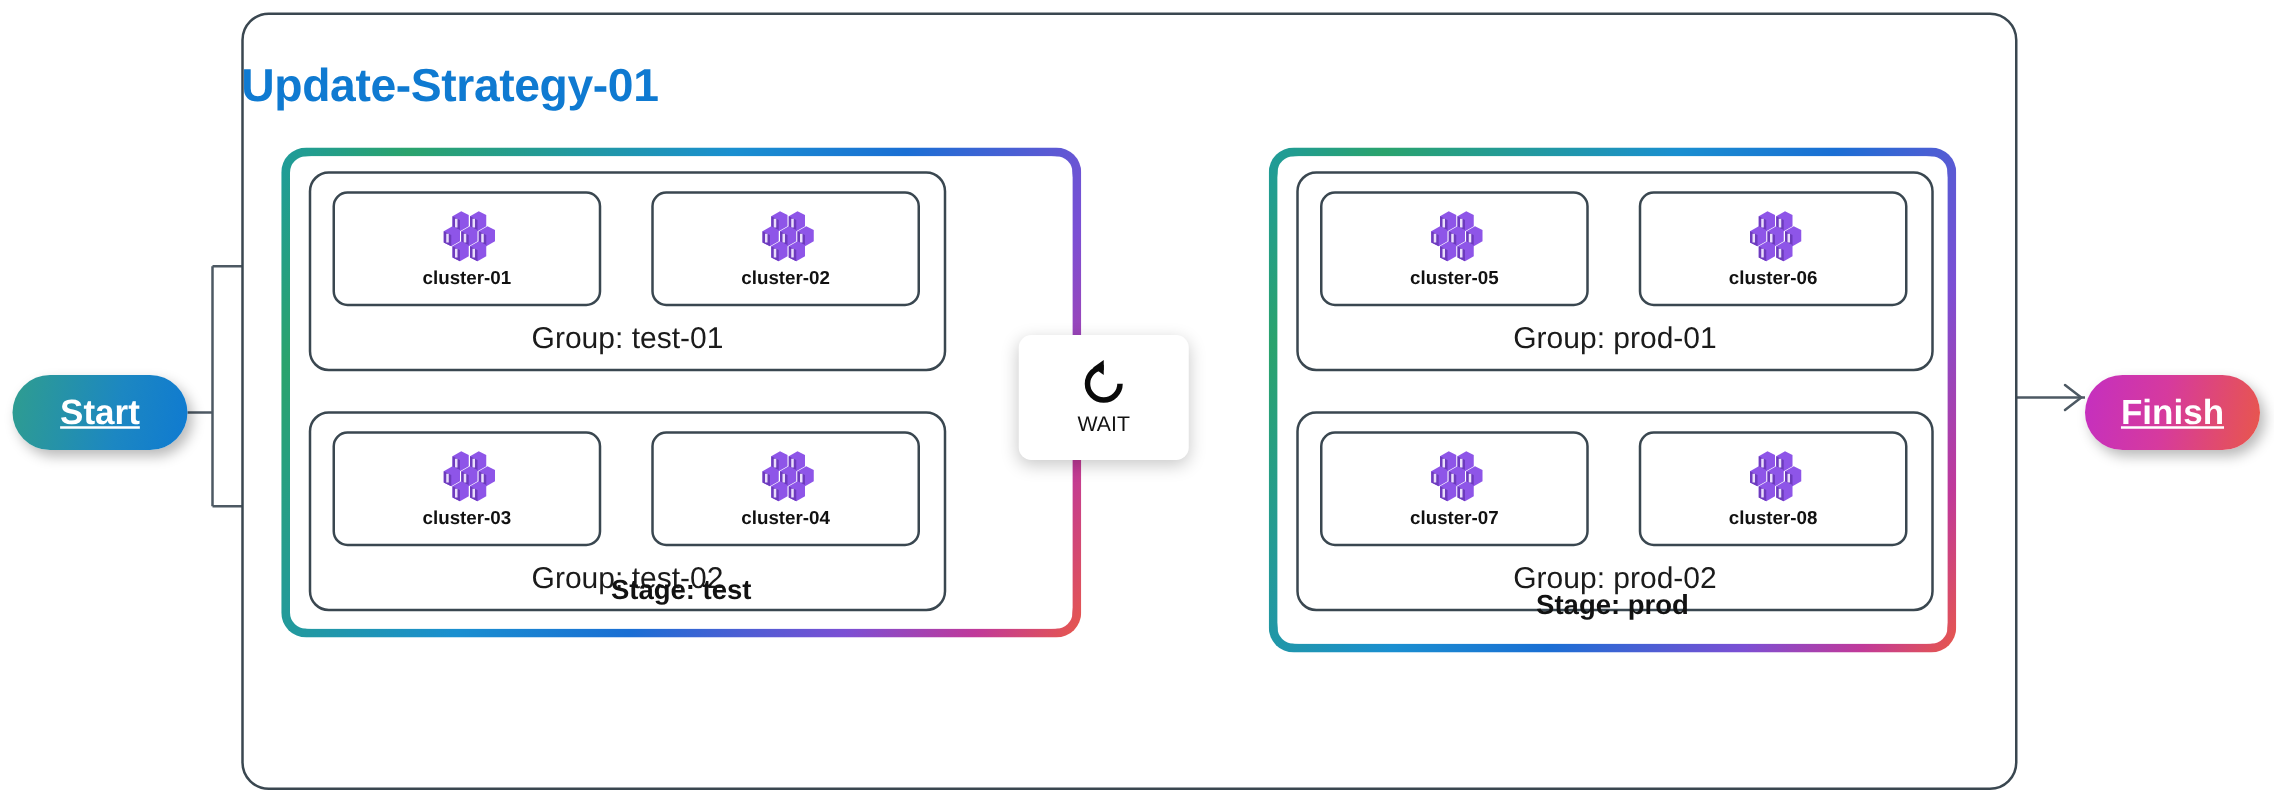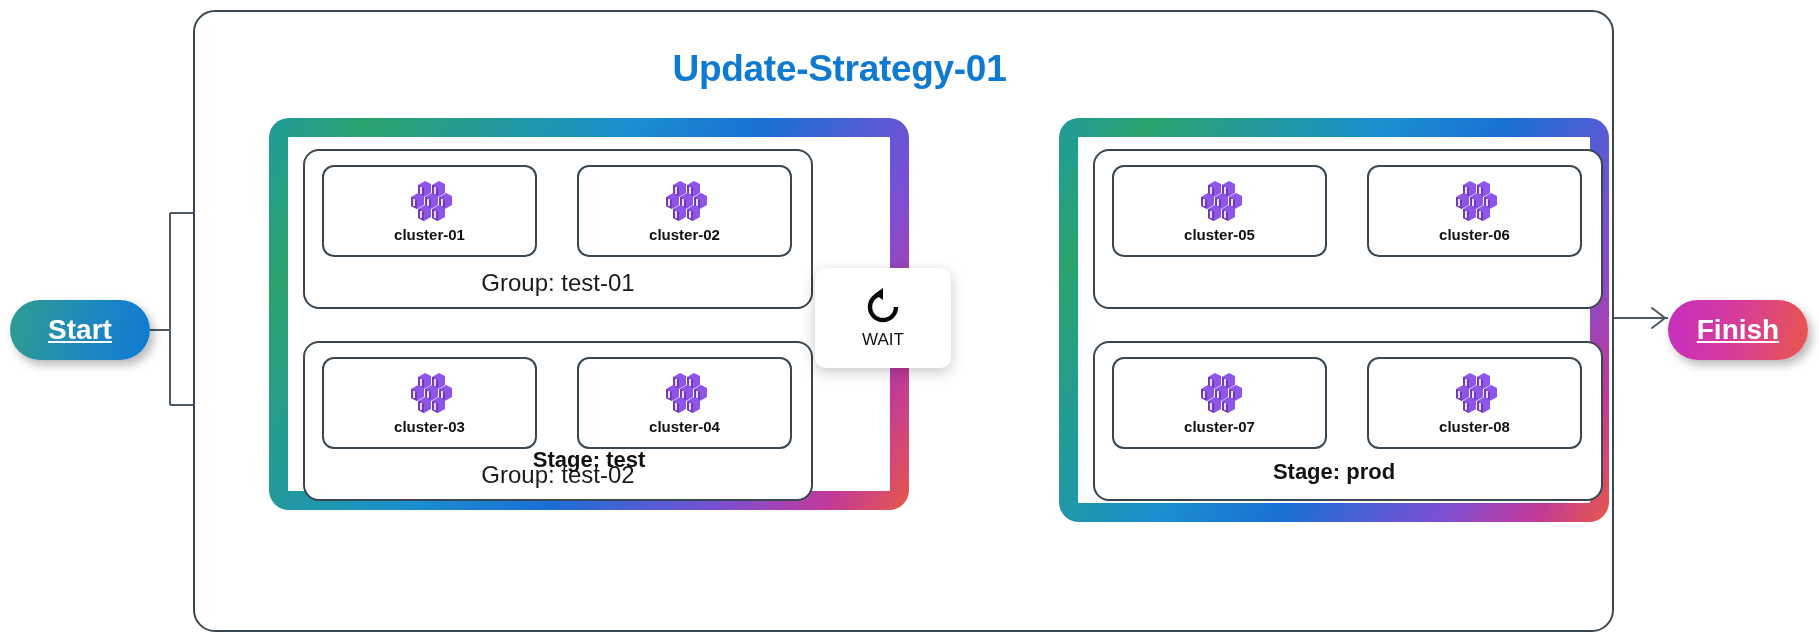--- a/index.html
+++ b/index.html
@@ -9,42 +9,41 @@
     color:#1b1b1b;
   }
   .canvas{position:absolute;left:0;top:0;width:1819px;height:642px;}
 
   
   .strategy-frame{
     position:absolute;left:193px;top:10px;width:1421px;height:622px;
     border:2px solid #3a4750;border-radius:22px;background:#fff;box-sizing:border-box;
   }
   .strategy-title{
-    position:absolute;left:193px;top:48px;width:1293px;text-align:center;
+    position:absolute;left:193px;top:48px;width:1293px;
     font-size:37px;font-weight:bold;color:#0f7ad1;letter-spacing:-0.3px;
   }
 
   
   .stage{
     position:absolute;border-radius:20px;box-sizing:border-box;
     background:#ffffff;
     padding:3px;
   }
   .stage-inner{
     width:100%;height:100%;background:#fff;border-radius:17px;position:relative;
   }
   .stage-grad{
     background-image:
       linear-gradient(#fff,#fff),
       linear-gradient(120deg,#1f9b9b 0%, #2aa36d 12%, #1a8fd0 42%, #1a6fd4 58%, #7b4fd4 78%, #c0399a 90%, #e8584a 100%);
     background-origin:border-box;
     background-clip:content-box,border-box;
     border:3px solid transparent;
-    padding:16px;
-    margin-left:44px;
+    padding:4px;
   }
   .stage-label{
     position:absolute;left:0;right:0;bottom:18px;text-align:center;
     font-size:22px;font-weight:bold;color:#121212;
   }
 
   #stage-test{left:225px;top:118px;width:640px;height:392px;}
   #stage-prod{left:1015px;top:118px;width:550px;height:404px;}
 
   
@@ -416,20 +415,21 @@
                 </g>
               <g transform="translate(25,25)">
                   <polygon points="0,4 7,0 13,3 13,12 6,16 0,13" fill="#8e55e8"></polygon>
                   <polygon points="0,4 6,7 6,16 0,13" fill="#6d3bbd"></polygon>
                   <rect x="2" y="6" width="2" height="7" fill="#e9ddfb"></rect>
                 </g>
             </g>
           </svg>
           <div class="cluster-label">cluster-06</div>
         </div>
+        <div class="group-label">Group: prod-01</div>
       </div>
 
       <div class="group" style="left:15px;top:204px;width:510px;height:160px;">
         <div class="cluster" style="left:17px;top:14px;">
           <svg class="cluster-icon" viewBox="0 0 46 42">
             <g>
               <g transform="translate(11,1)">
                   <polygon points="0,4 7,0 13,3 13,12 6,16 0,13" fill="#8e55e8"></polygon>
                   <polygon points="0,4 6,7 6,16 0,13" fill="#6d3bbd"></polygon>
                   <rect x="2" y="6" width="2" height="7" fill="#e9ddfb"></rect>
@@ -503,20 +503,21 @@
                 </g>
               <g transform="translate(25,25)">
                   <polygon points="0,4 7,0 13,3 13,12 6,16 0,13" fill="#8e55e8"></polygon>
                   <polygon points="0,4 6,7 6,16 0,13" fill="#6d3bbd"></polygon>
                   <rect x="2" y="6" width="2" height="7" fill="#e9ddfb"></rect>
                 </g>
             </g>
           </svg>
           <div class="cluster-label">cluster-08</div>
         </div>
+        <div class="group-label">Group: prod-02</div>
       </div>
 
       <div class="stage-label">Stage: prod</div>
     </div>
   </div>
 
   <div class="pill" id="start-node">Start</div>
   <div class="pill" id="finish-node">Finish</div>
 
 </div>

